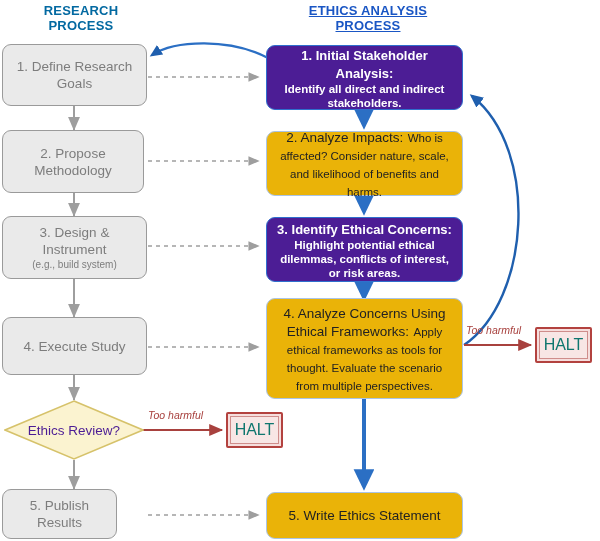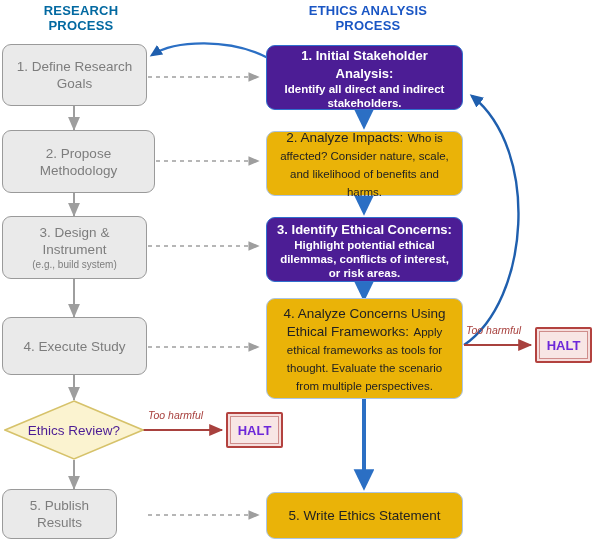--- a/index.html
+++ b/index.html
@@ -6,21 +6,21 @@
   body{width:600px;height:541px;position:relative;overflow:hidden;
        font-family:"Liberation Sans","DejaVu Sans",sans-serif;}
 
   #canvas{position:absolute;left:0;top:0;width:600px;height:541px;}
 
   svg.edges{position:absolute;left:0;top:0;width:600px;height:541px;pointer-events:none;}
 
   .col-title{position:absolute;text-align:center;font-weight:bold;font-size:13px;
              line-height:15px;letter-spacing:.2px;}
   #title-research{left:11px;top:3px;width:140px;color:#0369a1;}
-  #title-ethics{left:288px;top:3px;width:160px;color:#1a56c4;}
+  #title-ethics{left:288px;top:3px;width:160px;color:#1a56c4;text-decoration:underline;}
 
   .node{position:absolute;box-sizing:border-box;display:flex;align-items:center;
         justify-content:center;text-align:center;}
 
   .gray-box{background:#eaeaea;border:1px solid #9a9a9a;border-radius:9px;
             color:#7d7d7d;font-size:13.5px;line-height:17px;padding:2px 6px;}
 
   .blue-solid{background:#4c1d95;border:1px solid #2f6fcd;border-radius:9px;
               color:#ffffff;padding:3px 8px;}
   .blue-light{background:#eab308;border:1px solid #aac4e6;border-radius:9px;
@@ -35,21 +35,21 @@
   .diamond{position:absolute;}
   .diamond .lbl{position:absolute;left:0;top:0;width:100%;height:100%;
                 display:flex;align-items:center;justify-content:center;
                 font-size:13.5px;color:#4c1d95;}
 
   .halt{position:absolute;box-sizing:border-box;background:#f6dedd;
         border:2px solid #b3423f;border-radius:2px;
         display:flex;align-items:center;justify-content:center;}
   .halt .innerframe{position:absolute;left:2px;top:2px;right:2px;bottom:2px;
         border:1px solid #cf8d8b;background:#f8e6e5;}
-  .halt .htxt{position:relative;font-weight:bold;font-size:13px;color:#6d28d9;}
+  .halt .htxt{position:relative;font-weight:normal;font-size:16px;color:#0f766e;}
 
   .edge-label{position:absolute;font-style:italic;font-size:10.5px;
               color:#a8413e;white-space:nowrap;}
 
   .sub{font-size:10px;line-height:14px;display:block;}
 </style>
 </head>
 <body>
 
 <div id="canvas">
@@ -137,21 +137,21 @@
     </g>
     <g stroke="#a8413e" stroke-width="2" fill="none">
       <line x1="464" y1="345" x2="531" y2="345" marker-end="url(#arrowRed)"></line>
     </g>
   </svg>
 
   <div class="node gray-box" style="left:2px;top:44px;width:145px;height:62px;">
     <span class="inner">1. Define Research Goals</span>
   </div>
 
-  <div class="node gray-box" style="left:2px;top:130px;width:153px;height:63px;">
+  <div class="node gray-box" style="left:2px;top:130px;width:142px;height:63px;">
     <span class="inner">2. Propose Methodology</span>
   </div>
 
   <div class="node gray-box" style="left:2px;top:216px;width:145px;height:63px;">
     <span class="inner">
       <span>3. Design &amp; Instrument</span>
       <span class="sub">(e.g., build system)</span>
     </span>
   </div>
 

